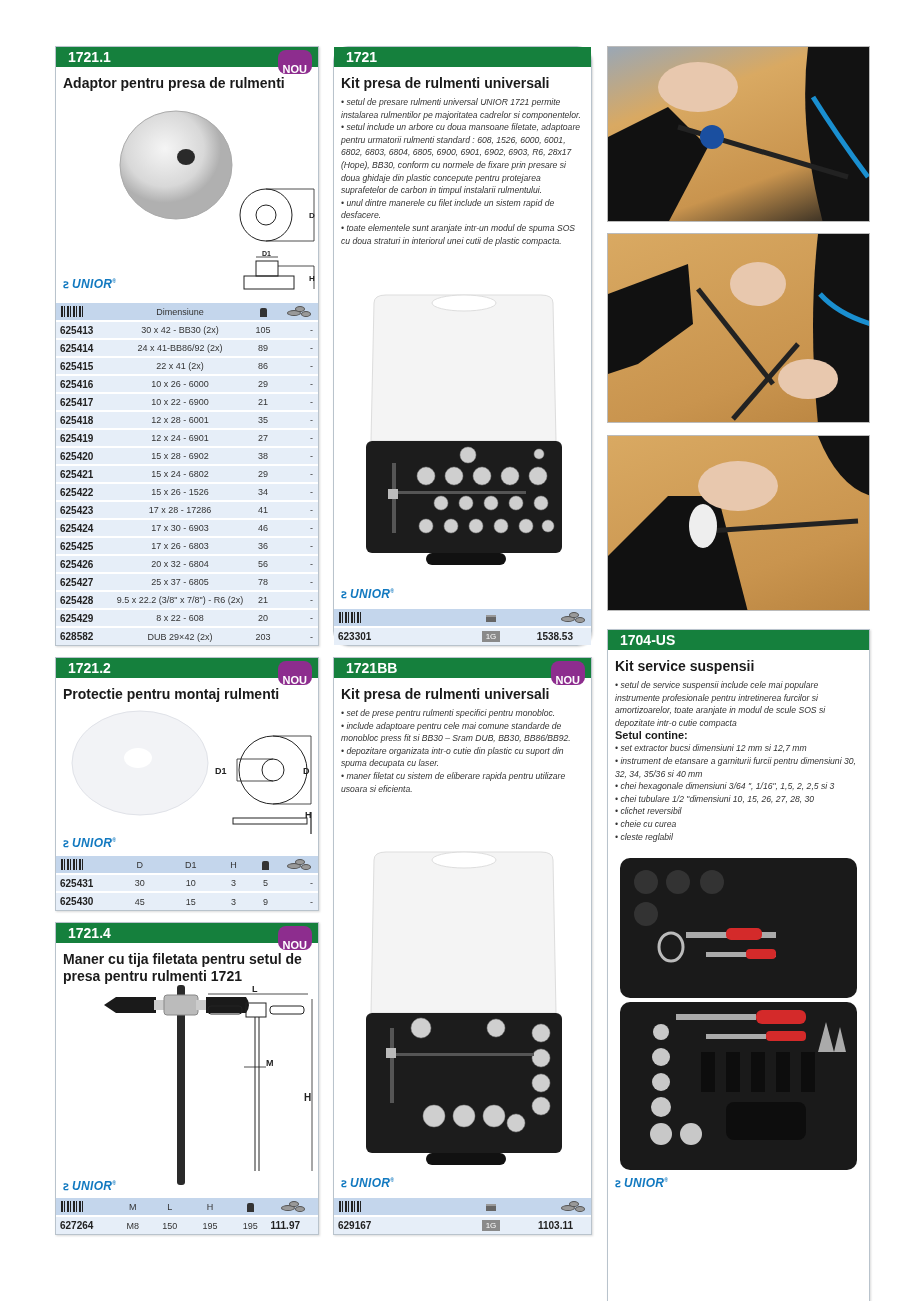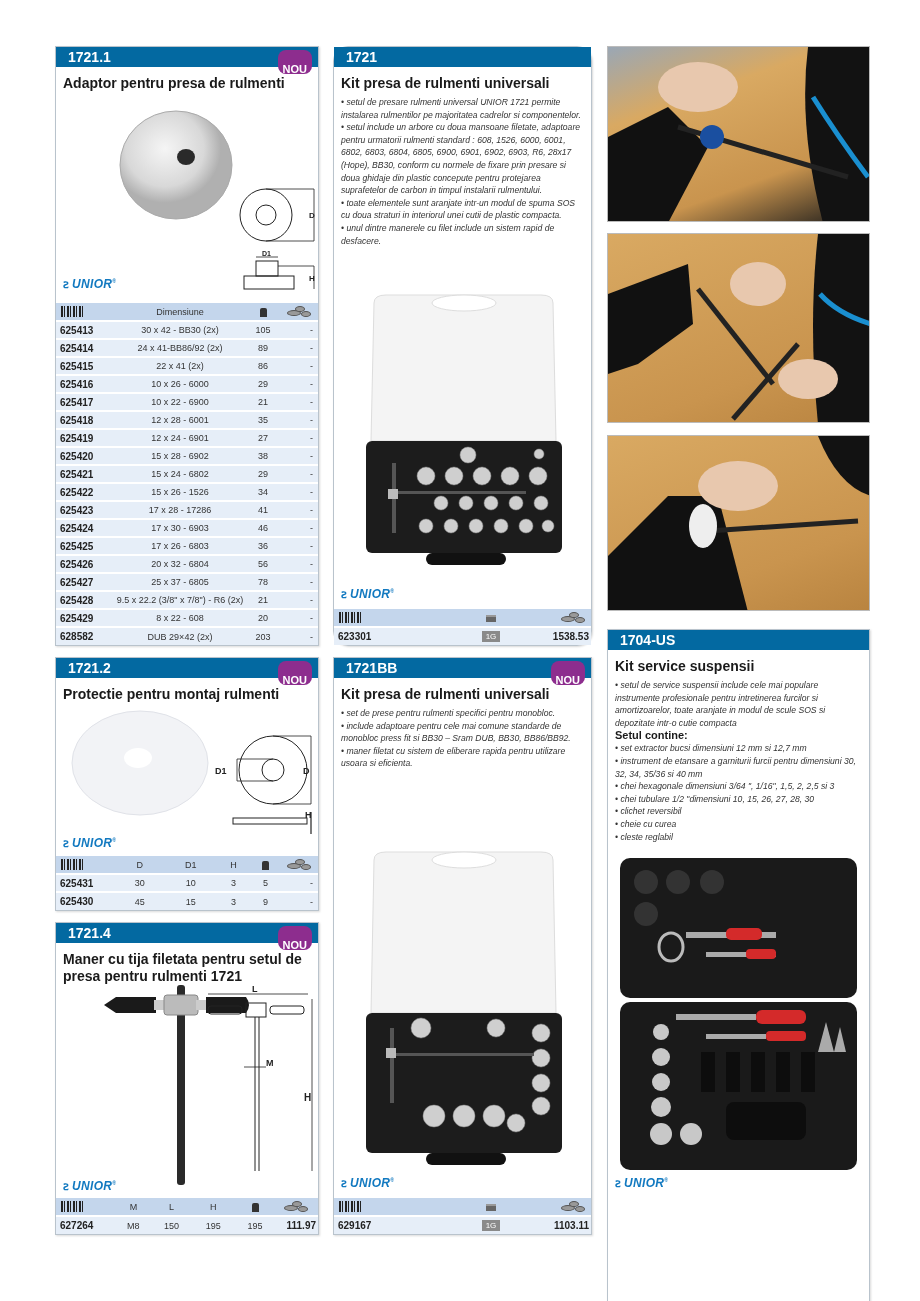--- a/index.html
+++ b/index.html
@@ -1,30 +1,30 @@
 <!DOCTYPE html>
 <html><head>
 <meta charset="utf-8">
 <style>
   * { box-sizing: border-box; margin: 0; padding: 0; }
   body { width: 920px; height: 1301px; background: #ffffff; position: relative; font-family: "Liberation Sans", sans-serif; color: #1a1a1a; overflow: hidden; }
   .card { position: absolute; border: 1px solid #b9c3cc; background: #fff; box-shadow: 1px 1px 2px rgba(0,0,0,0.15); }
-  .card-head { height: 20px; background: #0369a1; color: #fff; font-weight: bold; font-size: 14px; line-height: 20px; padding-left: 12px; position: relative; }
+  .card-head { height: 20px; background: #15803d; color: #fff; font-weight: bold; font-size: 14px; line-height: 20px; padding-left: 12px; position: relative; }
   .nou { position: absolute; right: 6px; top: 3px; background: #8d2d8e; color: #fff; font-size: 11px; font-weight: bold; border-radius: 8px; padding: 12px 5px; line-height: 14px; height: 14px; }
   .title { font-weight: bold; font-size: 14px; padding: 8px 6px 0 7px; line-height: 17px; color: #1a1a1a; }
   .desc { font-style: italic; font-size: 8.6px; line-height: 12.6px; padding: 4px 6px 0 7px; color: #333; }
   .desc .b { font-style: normal; font-weight: bold; font-size: 11px; color: #1a1a1a; line-height: 13px; }
   .unior { position: absolute; left: 7px; font-weight: bold; font-style: italic; font-size: 12px; color: #1279c0; letter-spacing: 0.3px; }
   .unior .mk { font-style: normal; font-size: 12px; margin-right: 3px; }
   .unior sup { font-size: 5px; }
   table { border-collapse: collapse; width: 100%; font-size: 9px; }
   th { background: #c4d6ec; height: 18px; font-weight: normal; color: #333; font-size: 9px; }
   td { background: #e6eef8; height: 18px; border-top: 2px solid #fff; text-align: center; color: #333; }
   td.code { text-align: left; font-weight: bold; font-size: 10px; padding-left: 4px; color: #222; }
-  td.price { text-align: right; padding-right: 2px; font-weight: bold; font-size: 10px; color: #222; }
+  td.price { text-align: right; padding-right: 18px; font-weight: bold; font-size: 10px; color: #222; }
   td.dash { text-align: right; padding-right: 5px; }
   .tbl { position: absolute; left: 0; right: 0; bottom: 0; }
   .barcode { display: inline-block; width: 22px; height: 11px; background: repeating-linear-gradient(90deg, #222 0 2px, transparent 2px 3px, #222 3px 4px, transparent 4px 6px); vertical-align: middle; }
   th.bc { text-align: left; padding-left: 5px; }
   .coins { display: inline-block; position: relative; width: 26px; height: 12px; vertical-align: middle; }
   .coins i { position: absolute; background: #999; border: 1px solid #555; border-radius: 50%; height: 6px; }
   .weight { display: inline-block; width: 7px; height: 9px; background: #333; border-radius: 2px 2px 0 0; vertical-align: middle; }
   .pack { display: inline-block; width: 10px; height: 7px; background: #666; vertical-align: middle; border-top: 2px solid #999; }
   .badge1g { display: inline-block; background: #8a8a8a; color: #fff; font-size: 8px; padding: 0 4px; line-height: 11px; }
   .photo { position: absolute; overflow: hidden; border: 1px solid #bbb; }
@@ -319,22 +319,22 @@
 </div>
 
 <div class="card" style="left:333px;top:46px;width:259px;height:600px;border-radius:15px;">
   <div class="card-head">
     <span>1721</span>
   </div>
   <div class="title">Kit presa de rulmenti universali</div>
   <div class="desc">
     <div>• setul de presare rulmenti universal UNIOR 1721 permite instalarea rulmentilor pe majoritatea cadrelor si componentelor.</div>
     <div>• setul include un arbore cu doua mansoane filetate, adaptoare pentru urmatorii rulmenti standard : 608, 1526, 6000, 6001, 6802, 6803, 6804, 6805, 6900, 6901, 6902, 6903, R6, 28x17 (Hope), BB30, conform cu normele de fixare prin presare si doua ghidaje din plastic concepute pentru protejarea suprafetelor de carbon in timpul instalarii rulmentului.</div>
+    <div>• unul dintre manerele cu filet include un sistem rapid de desfacere.</div>
     <div>• toate elementele sunt aranjate intr-un modul de spuma SOS cu doua straturi in interiorul unei cutii de plastic compacta.</div>
-    <div>• unul dintre manerele cu filet include un sistem rapid de desfacere.</div>
   </div>
   <div class="img-area" style="left:22px;top:244px;width:215px;height:278px;">
     <svg width="215" height="278" viewBox="0 0 215 278">
       <path d="M18 12 Q18 4 30 4 L185 4 Q197 4 197 12 L200 150 L15 150 Z" fill="#f4f4f4" stroke="#ddd"></path>
       <ellipse cx="108" cy="12" rx="32" ry="8" fill="#fff" stroke="#ddd"></ellipse>
       <rect x="10" y="150" width="196" height="112" rx="6" fill="#1c1c1c"></rect>
       <g fill="#cfcfcf" stroke="#888" stroke-width="0.5">
         <circle cx="70" cy="185" r="9"></circle>
           <circle cx="98" cy="185" r="9"></circle>
           <circle cx="126" cy="185" r="9"></circle>
@@ -383,20 +383,21 @@
 
 <div class="card" style="left:333px;top:657px;width:259px;height:578px;">
   <div class="card-head">
     <span>1721BB</span>
     <span class="nou">NOU</span>
   </div>
   <div class="title">Kit presa de rulmenti universali</div>
   <div class="desc">
     <div>• set de prese pentru rulmenti specifici pentru monobloc.</div>
     <div>• include adaptoare pentru cele mai comune standarde de monobloc press fit si BB30 – Sram DUB, BB30, BB86/BB92.</div>
+    <div>• depozitare organizata intr-o cutie din plastic cu suport din spuma decupata cu laser.</div>
     <div>• maner filetat cu sistem de eliberare rapida pentru utilizare usoara si eficienta.</div>
   </div>
   <div class="img-area" style="left:22px;top:190px;width:215px;height:320px;">
     <svg width="215" height="320" viewBox="0 0 215 320">
       <path d="M18 12 Q18 4 30 4 L185 4 Q197 4 197 12 L200 165 L15 165 Z" fill="#f4f4f4" stroke="#ddd"></path>
       <ellipse cx="108" cy="12" rx="32" ry="8" fill="#fff" stroke="#ddd"></ellipse>
       <rect x="10" y="165" width="196" height="140" rx="6" fill="#1c1c1c"></rect>
       <g fill="#cfcfcf" stroke="#888" stroke-width="0.5">
         <circle cx="185" cy="185" r="9"></circle>
           <circle cx="185" cy="210" r="9"></circle>

